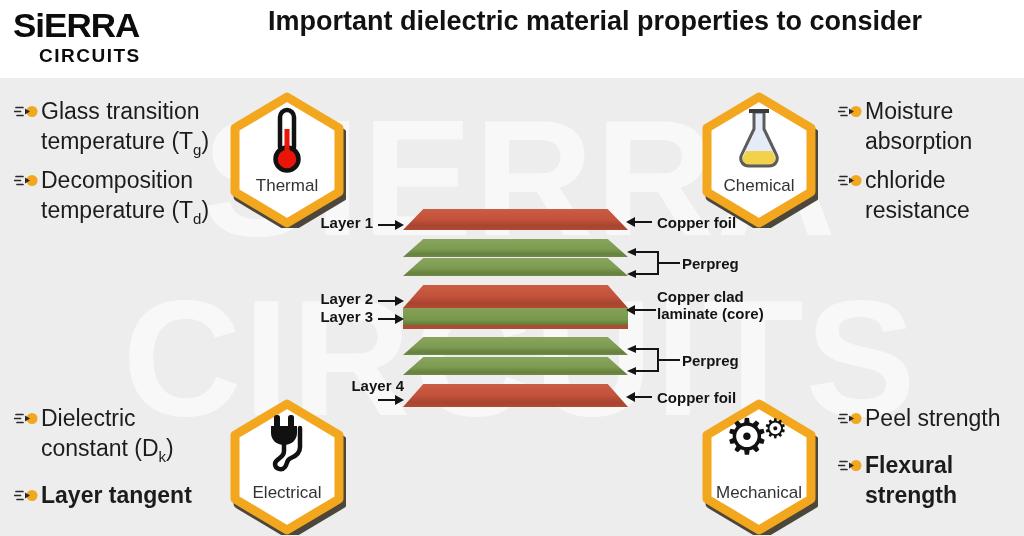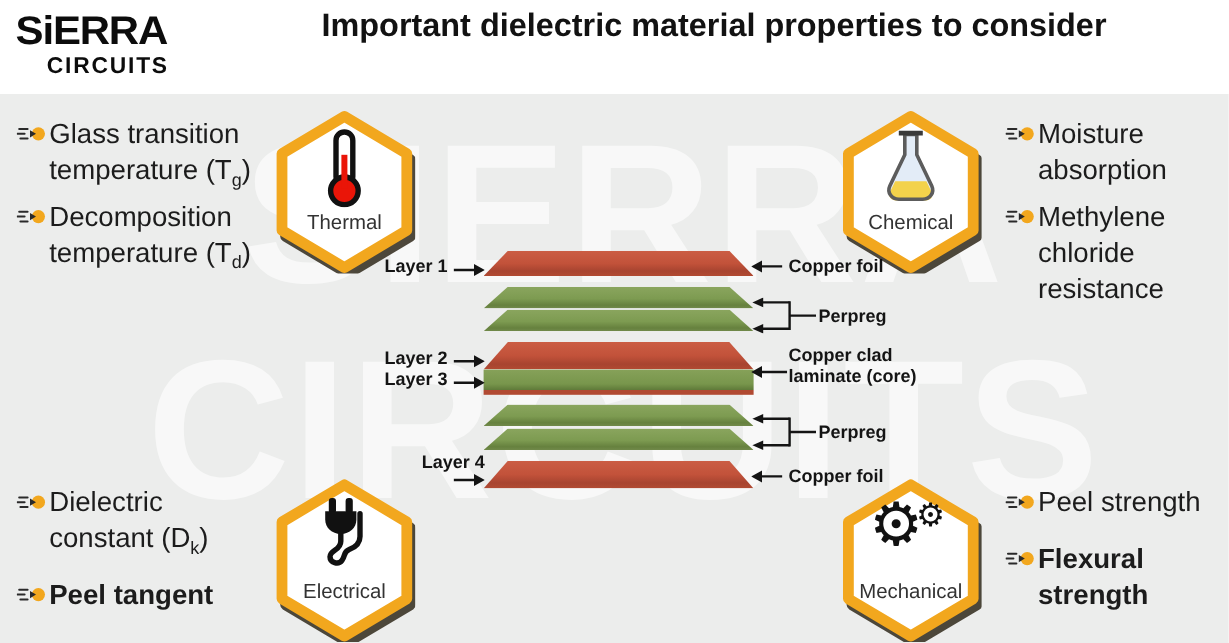--- a/index.html
+++ b/index.html
@@ -134,21 +134,20 @@
     </div>
     <div class="prop-item">
       <span class="bullet">
         <svg width="24" height="15" viewBox="0 0 24 15">
             <circle cx="18" cy="7.5" r="5.5" fill="#f2a71e"></circle>
             <path d="M2 3.5 h7 M0.5 7.5 h6 M3 11.5 h6" stroke="#2a2a2a" stroke-width="1.7" stroke-linecap="round"></path>
             <polygon points="11,4.5 16,7.5 11,10.5" fill="#2a2a2a"></polygon>
           </svg>
       </span>
       <div class="prop-lines">
-        <div>Methylene</div>
         <div>chloride</div>
         <div>resistance</div>
       </div>
     </div>
   </div>
 
   <div class="pg pg-bl">
     <div class="prop-item">
       <span class="bullet">
         <svg width="24" height="15" viewBox="0 0 24 15">
@@ -164,21 +163,21 @@
     </div>
     <div class="prop-item gap-lg">
       <span class="bullet">
         <svg width="24" height="15" viewBox="0 0 24 15">
             <circle cx="18" cy="7.5" r="5.5" fill="#f2a71e"></circle>
             <path d="M2 3.5 h7 M0.5 7.5 h6 M3 11.5 h6" stroke="#2a2a2a" stroke-width="1.7" stroke-linecap="round"></path>
             <polygon points="11,4.5 16,7.5 11,10.5" fill="#2a2a2a"></polygon>
           </svg>
       </span>
       <div class="prop-lines">
-        <div>Peel tangent</div>
+        <div>Layer tangent</div>
       </div>
     </div>
   </div>
 
   <div class="pg pg-br">
     <div class="prop-item">
       <span class="bullet">
         <svg width="24" height="15" viewBox="0 0 24 15">
             <circle cx="18" cy="7.5" r="5.5" fill="#f2a71e"></circle>
             <path d="M2 3.5 h7 M0.5 7.5 h6 M3 11.5 h6" stroke="#2a2a2a" stroke-width="1.7" stroke-linecap="round"></path>

